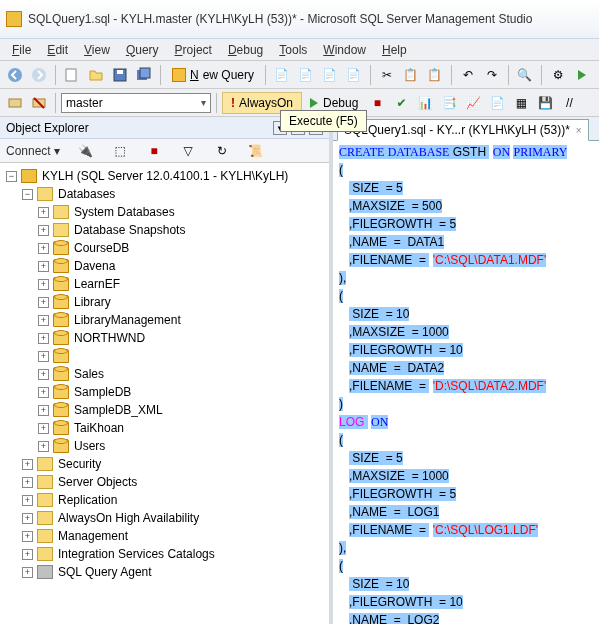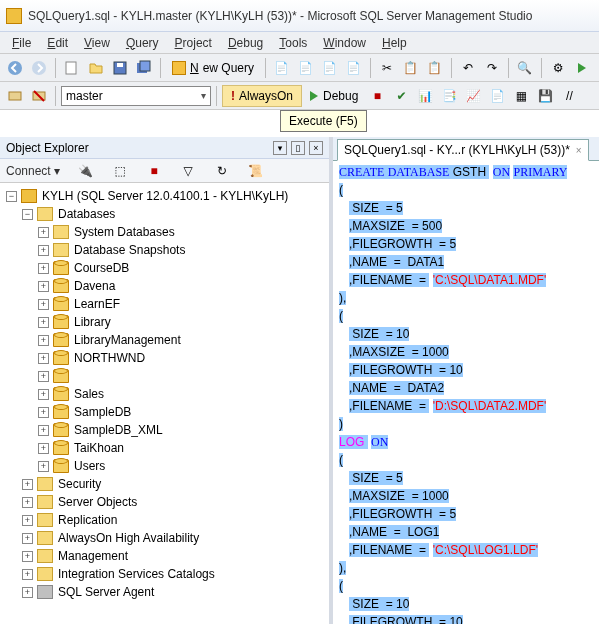--- a/index.html
+++ b/index.html
@@ -1,18 +1,18 @@
 <!DOCTYPE html>
 <html><head>
 <meta charset="utf-8">
 <style>
 * { box-sizing: border-box; margin: 0; padding: 0; font-family: "Segoe UI", Tahoma, sans-serif; font-size: 12px; }
 body { background: #fff; width: 599px; height: 624px; overflow: hidden; display: flex; flex-direction: column; }
 
-.titlebar { background: linear-gradient(#fff,#eef2f8); height: 32px; display: flex; align-items: center; padding: 0 6px; border-bottom: 1px solid #c9d4e8; }
+.titlebar { background: linear-gradient(#fff,#eef2f8); height: 39px; display: flex; align-items: center; padding: 0 6px; border-bottom: 1px solid #c9d4e8; }
 .titlebar .icon { width: 16px; height: 16px; background: #f0c040; margin-right: 6px; border: 1px solid #c08000; }
 .titlebar .title { color: #333; }
 
 .menubar { background: #eef0f3; height: 22px; display: flex; align-items: center; padding: 0 6px; gap: 4px; border-bottom: 1px solid #ccc; }
 .menubar .item { padding: 2px 6px; color: #333; }
 .menubar .item u { text-decoration: underline; }
 
 .toolbar { background: #eef0f3; height: 28px; display: flex; align-items: center; padding: 0 4px; gap: 2px; border-bottom: 1px solid #ccc; }
 .toolbar.second { height: 28px; }
 .tbtn { width: 22px; height: 22px; border: 1px solid transparent; display: inline-flex; align-items: center; justify-content: center; cursor: pointer; }
@@ -26,21 +26,21 @@
 
 .exec-btn { height: 22px; display: inline-flex; align-items: center; gap: 4px; padding: 0 8px; border: 1px solid #d6bf76; background: #fbe7a1; cursor: pointer; position: relative; }
 .exec-btn .mark { color: #a00; font-weight: bold; }
 .debug-btn { height: 22px; display: inline-flex; align-items: center; gap: 5px; padding: 0 6px; cursor: pointer; }
 .debug-btn .tri { width:0;height:0;border-left:8px solid #3a9b3a;border-top:5px solid transparent;border-bottom:5px solid transparent; }
 .chk { color: #2a7d2a; }
 .stop { color: #b00; }
 
 .tooltip { position: absolute; left: 280px; top: 110px; border: 1px solid #767676; background: #ffffe1; padding: 3px 8px; z-index: 50; }
 
-.main { flex: 1; display: flex; overflow: hidden; margin-top: 27px; }
+.main { flex: 1; display: flex; overflow: hidden; }
 
 
 .oe { width: 333px; border-right: 4px solid #d5dae3; display: flex; flex-direction: column; background: #fff; }
 .oe-title { background: #e8eff8; height: 22px; display: flex; align-items: center; padding: 0 6px; border-bottom: 1px solid #c9d4e8; justify-content: space-between; }
 .oe-title .controls { display: flex; gap: 4px; }
 .oe-title .ctrl { width: 14px; height: 14px; border: 1px solid #888; display: flex; align-items: center; justify-content: center; font-size: 9px; cursor: pointer; }
 .oe-toolbar { height: 24px; background: #f3f5f8; display: flex; align-items: center; padding: 0 6px; gap: 18px; border-bottom: 1px solid #ccc; }
 .oe-toolbar .lbl { color: #333; }
 .small-ico { width: 16px; height: 16px; display: flex; align-items: center; justify-content: center; cursor: pointer; }
 .tree { flex: 1; overflow: auto; padding: 4px 2px; }
@@ -323,21 +323,21 @@
           </div>
           <div class="node pad1">
             <div class="exp">+</div>
             <div class="nico folder"></div>
             <span class="lbl">Integration Services Catalogs</span>
           </div>
         </div>
       <div class="node pad1">
         <div class="exp">+</div>
         <div class="nico agent"></div>
-        <span class="lbl">SQL Server Agent</span>
+        <span class="lbl">SQL Query Agent</span>
       </div>
     </div>
   </div>
 
   <div class="editor">
     <div class="tabbar">
       <div class="etab">
         <span>SQLQuery1.sql - KY...r (KYLH\KyLH (53))*</span>
         <span class="close">×</span>
       </div>

